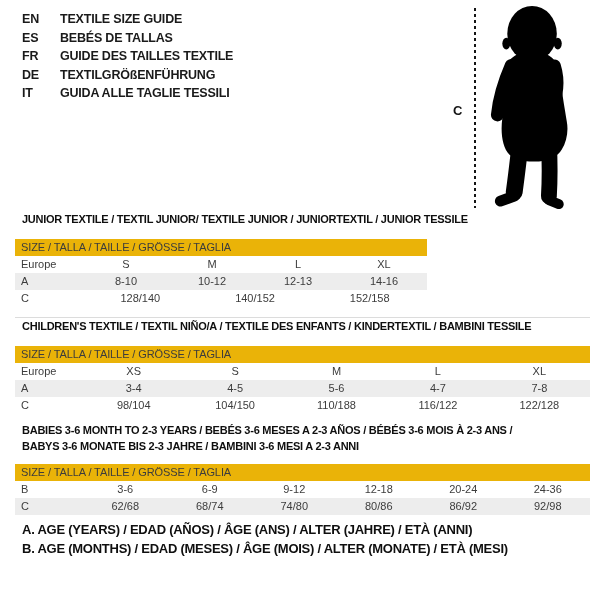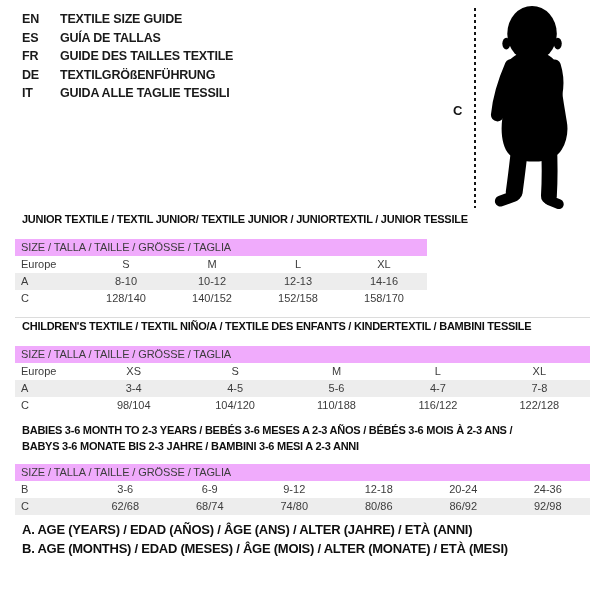--- a/index.html
+++ b/index.html
@@ -24,21 +24,21 @@
              letter-spacing:-0.25px;color:#0f0f0f;white-space:nowrap;}
   .title0{top:212px;}
   .title1{top:319px;}
   .title2{top:423px;}
 
   
   .size-table{position:absolute;left:15px;}
   .table0{top:239px;width:412px;}
   .table1{top:346px;width:575px;}
   .table2{top:464px;width:575px;}
-  .bar{height:17px;line-height:17px;background:#f0abfc;color:#3c3c3c;
+  .bar{height:17px;line-height:17px;background:#eab308;color:#3c3c3c;
        font-size:11px;padding-left:6px;letter-spacing:-0.1px;}
   .t-row{display:flex;height:17px;line-height:17px;font-size:11px;color:#3c3c3c;}
   .t-row.striped{background:#ededed;}
   .t-label{width:62px;padding-left:6px;}
   .t-cell{flex:1;text-align:center;}
 
   .divider{position:absolute;left:15px;top:317px;width:575px;height:1px;background:#dcdcdc;}
 
   
   .notes{position:absolute;left:22px;top:521px;font-weight:bold;font-size:13px;
@@ -50,21 +50,21 @@
 
 <div class="page">
 
   <div class="lang-list">
       <div class="lang-row">
         <span class="lang-code">EN</span>
         <span class="lang-label">TEXTILE SIZE GUIDE</span>
       </div>
       <div class="lang-row">
         <span class="lang-code">ES</span>
-        <span class="lang-label">GUÍA DE TALLAS</span>
+        <span class="lang-label">BEBÉS DE TALLAS</span>
       </div>
       <div class="lang-row">
         <span class="lang-code">FR</span>
         <span class="lang-label">GUIDE DES TAILLES TEXTILE</span>
       </div>
       <div class="lang-row">
         <span class="lang-code">DE</span>
         <span class="lang-label">TEXTILGRÖßENFÜHRUNG</span>
       </div>
       <div class="lang-row">
@@ -112,21 +112,20 @@
           <span class="t-cell">8-10</span>
           <span class="t-cell">10-12</span>
           <span class="t-cell">12-13</span>
           <span class="t-cell">14-16</span>
         </div>
         <div class="t-row">
           <span class="t-label">C</span>
           <span class="t-cell">128/140</span>
           <span class="t-cell">140/152</span>
           <span class="t-cell">152/158</span>
-          <span class="t-cell">158/170</span>
         </div>
       </div>
   </div>
 
   <div class="divider"></div>
 
   <div class="sec-title title1">
       <div>CHILDREN'S TEXTILE / TEXTIL NIÑO/A / TEXTILE DES ENFANTS / KINDERTEXTIL / BAMBINI TESSILE</div>
     </div>
   <div class="size-table table1">
@@ -144,21 +143,21 @@
           <span class="t-label">A</span>
           <span class="t-cell">3-4</span>
           <span class="t-cell">4-5</span>
           <span class="t-cell">5-6</span>
           <span class="t-cell">4-7</span>
           <span class="t-cell">7-8</span>
         </div>
         <div class="t-row">
           <span class="t-label">C</span>
           <span class="t-cell">98/104</span>
-          <span class="t-cell">104/120</span>
+          <span class="t-cell">104/150</span>
           <span class="t-cell">110/188</span>
           <span class="t-cell">116/122</span>
           <span class="t-cell">122/128</span>
         </div>
       </div>
   </div>
 
   <div class="sec-title title2">
       <div>BABIES 3-6 MONTH TO 2-3 YEARS / BEBÉS 3-6 MESES A 2-3 AÑOS / BÉBÉS 3-6 MOIS À 2-3 ANS /</div>
       <div>BABYS 3-6 MONATE BIS 2-3 JAHRE / BAMBINI 3-6 MESI A 2-3 ANNI</div>

